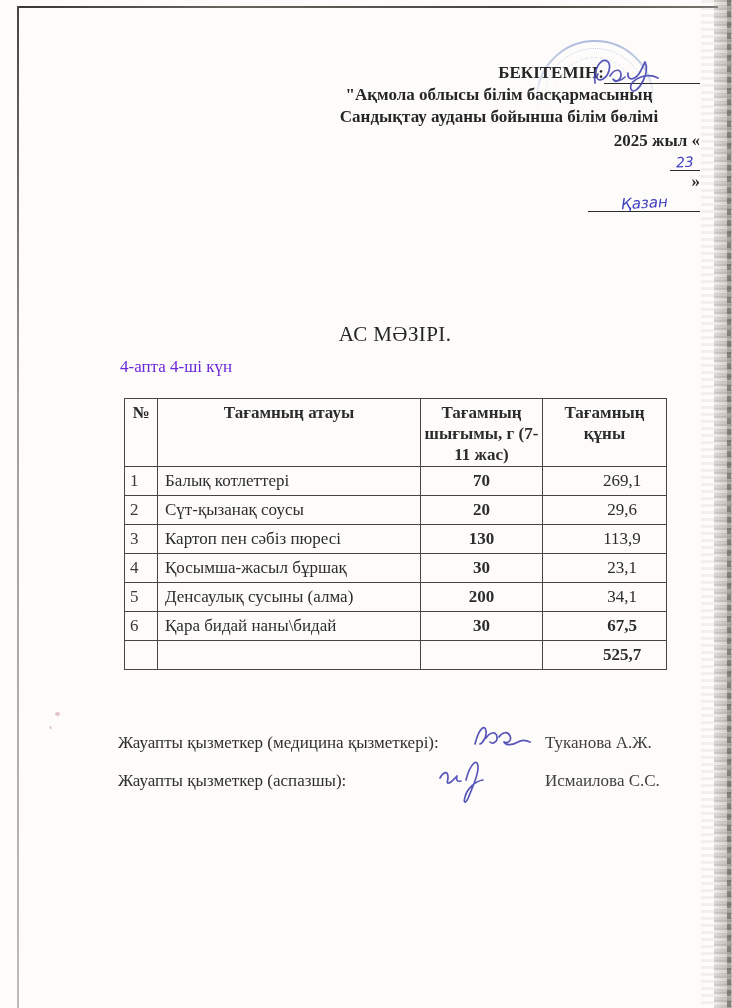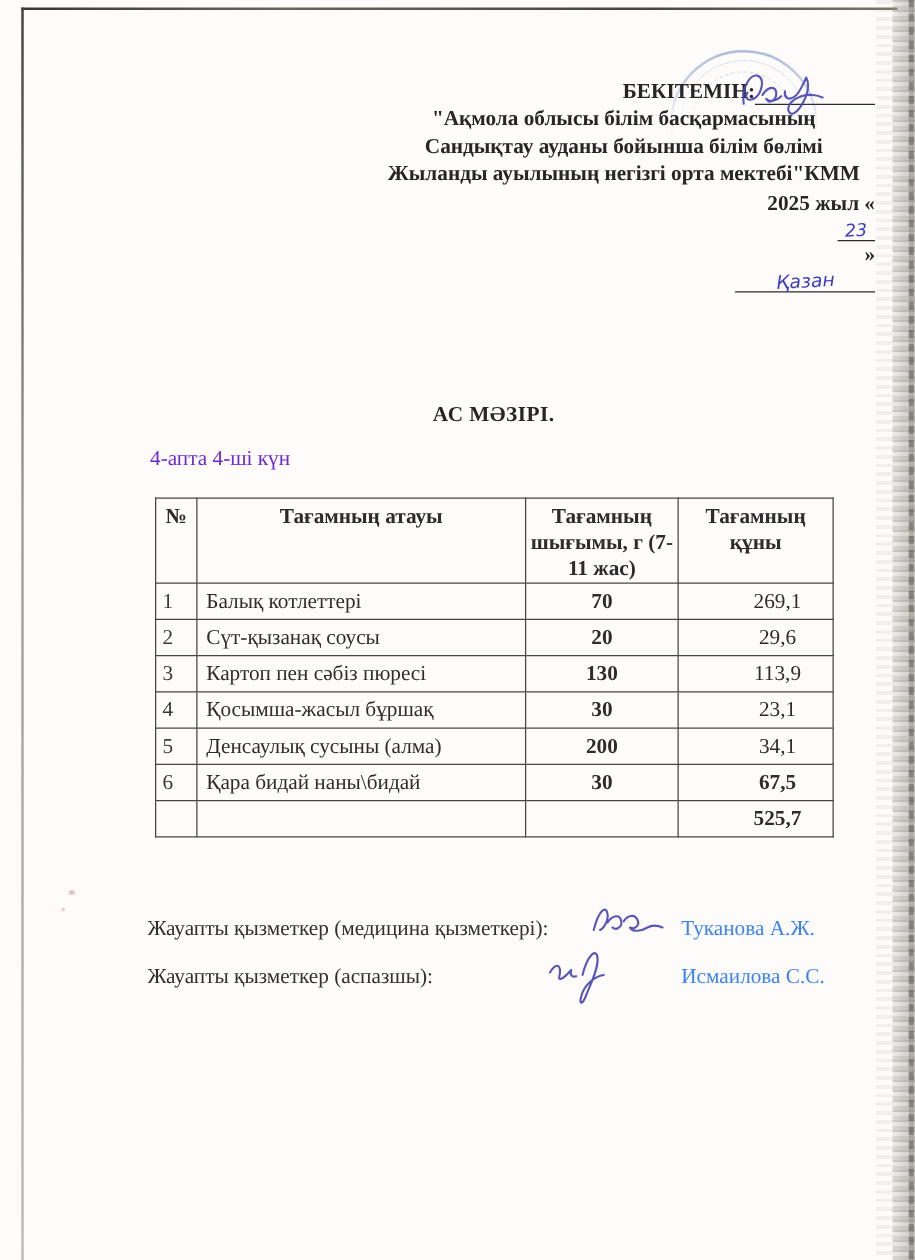--- a/index.html
+++ b/index.html
@@ -40,41 +40,41 @@
   .seg-day{width:30px;}
   .seg-month{width:112px;}
   .hand{font-family:"DejaVu Sans",sans-serif;font-style:italic;font-weight:normal;
         color:#3d3dc0;font-size:14px;display:inline-block;transform:rotate(-3deg) translateY(-1px);}
 
   .sig-svg{position:absolute;}
   .sig-svg path{fill:none;stroke:#4a48b2;stroke-width:1.7;stroke-linecap:round;stroke-linejoin:round;opacity:.92;}
 
   
   .doc-title{position:absolute;top:322px;left:124px;width:542px;text-align:center;
-             font-weight:bold;font-size:17px;letter-spacing:.4px;}
+             font-weight:normal;font-size:21px;letter-spacing:.4px;}
   .doc-subtitle{position:absolute;top:357px;left:120px;font-size:17px;color:#6d28d9;}
 
   
   .menu-table{position:absolute;top:398px;left:124px;border-collapse:collapse;table-layout:fixed;width:542px;
               font-size:17px;color:#2c2c2c;}
   .menu-table col.c-no{width:33px;} .menu-table col.c-name{width:263px;}
   .menu-table col.c-grams{width:122px;} .menu-table col.c-cost{width:124px;}
   .menu-table th,.menu-table td{border:1.6px solid #454545;}
   .menu-table th{font-weight:bold;text-align:center;vertical-align:top;padding-top:3px;height:62px;line-height:21px;}
   .menu-table th.h-no{text-align:center;}
   .menu-table td{height:26px;}
   .menu-table td.no{text-align:left;padding-left:5px;color:#3a3a3a;}
   .menu-table td.name{text-align:left;padding-left:7px;}
   .menu-table td.grams{text-align:center;font-weight:bold;}
   .menu-table td.cost{text-align:center;padding-left:36px;}
   .menu-table td.b{font-weight:bold;}
 
   
   .sig-label{position:absolute;left:118px;font-size:17px;color:#2f2f2f;}
-  .sig-name{position:absolute;left:545px;font-size:17px;color:#3b82f6;}
+  .sig-name{position:absolute;left:545px;font-size:17px;color:#404040;}
 </style>
 </head>
 <body>
 
 <div class="paper">
 
   <div class="edge-top"></div>
   <div class="edge-left"></div>
   <div class="band-right-faint"></div>
   <div class="band-right"></div>
@@ -88,21 +88,20 @@
     <div class="ring-inner"></div>
   </div>
 
   <div class="approval">
     <div class="approve-line">
       <span>БЕКІТЕМІН:</span>
         <span class="sig-line"></span>
     </div>
     <div>"Ақмола облысы білім басқармасының</div>
     <div>Сандықтау ауданы бойынша білім бөлімі</div>
-    <div>Жыланды ауылының негізгі орта мектебі"КММ</div>
     <div class="date-line">
       <span>2025 жыл «</span>
         <span class="hand-seg seg-day"><span class="hand">23</span></span>
         <span>»</span>
         <span class="hand-seg seg-month"><span class="hand" style="font-size:15px;">Қазан</span></span>
     </div>
   </div>
 
   <svg class="sig-svg" style="left:588px;top:52px;" width="82" height="44" viewBox="0 0 82 44">
     <path d="M7,31 C5,17 13,6 19,9 c5,3 2,15 -4,18 c-4,2 -8,0 -5,-5 M22,24 c5,-8 11,-7 11,-1 c0,5 -6,9 -8,4 c3,3 8,2 12,-2 M40,21 c-1,5 3,8 8,4 c4,-3 6,-9 9,-15 c3,6 1,13 -2,19 c-4,8 -10,13 -12,8 c-2,-5 4,-10 10,-12 c6,-2 13,-1 17,1"></path>

